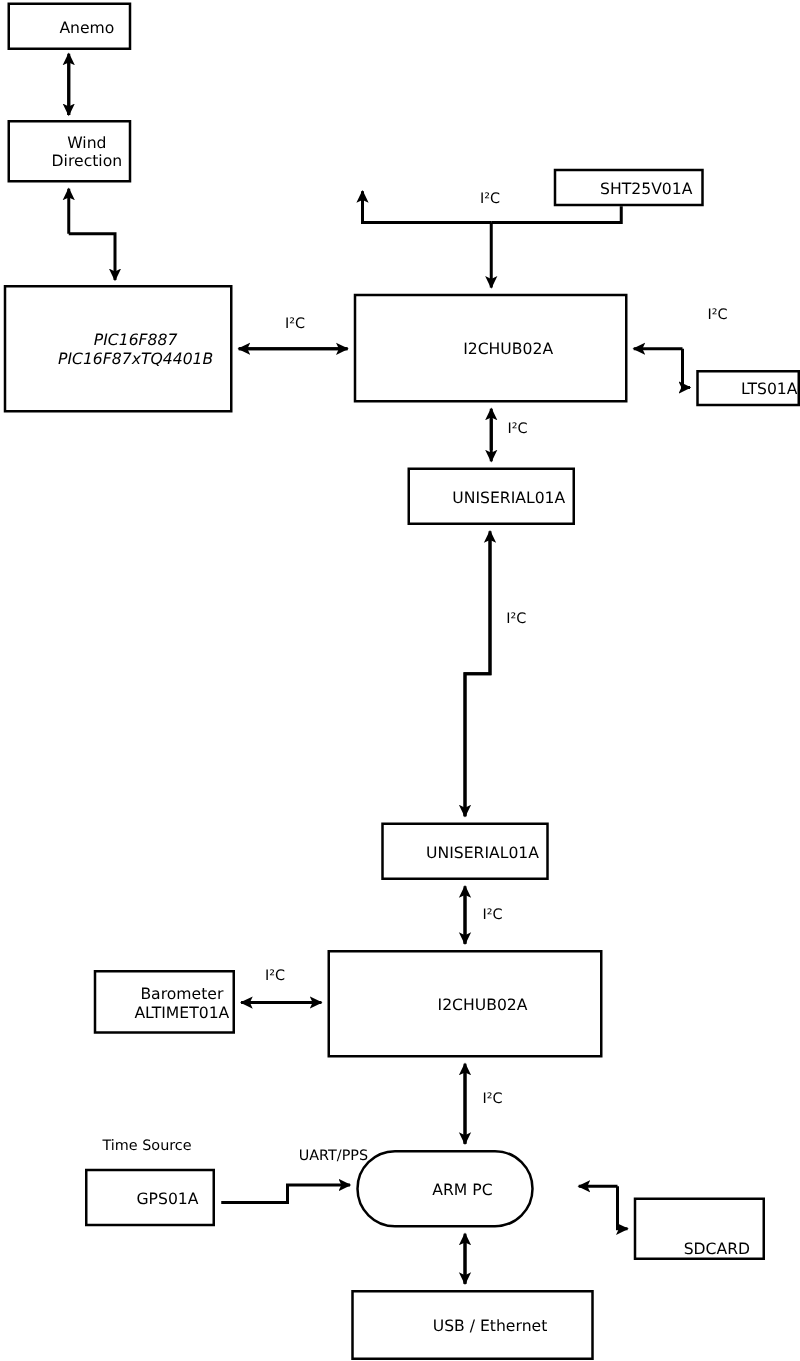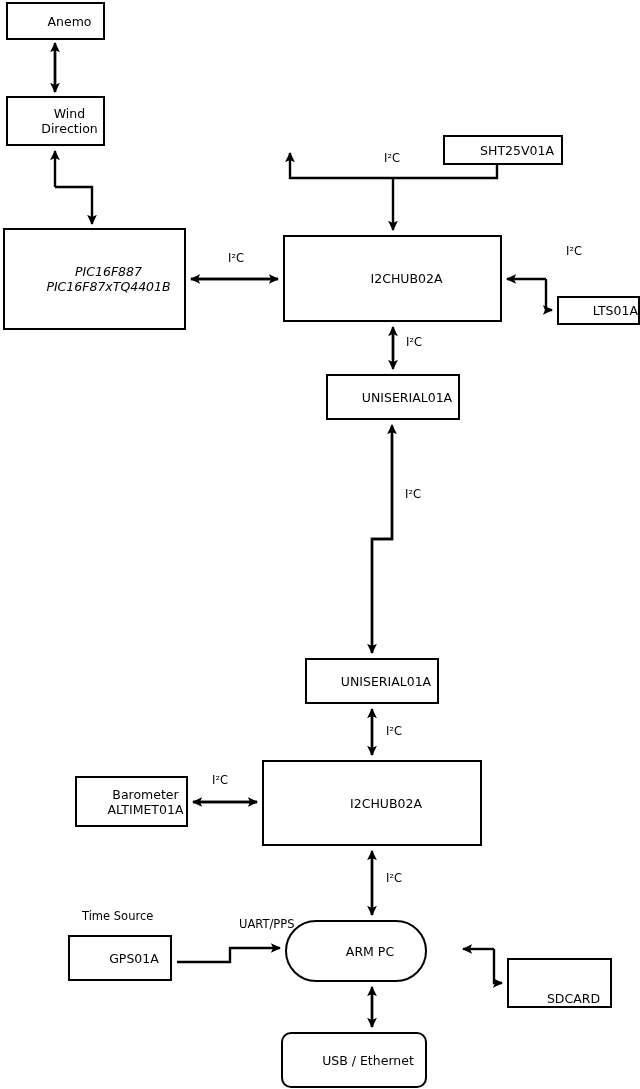--- a/index.html
+++ b/index.html
@@ -141,21 +141,21 @@
   </div>
 
   <div class="node" style="left:285px;top:920px;width:142px;height:62px;border-radius:31px;">
     <span class="lbl">ARM PC</span>
   </div>
 
   <div class="node" style="left:507px;top:958px;width:105px;height:50px;align-items:flex-end;">
     <span class="lbl">SDCARD</span>
   </div>
 
-  <div class="node" style="left:281px;top:1032px;width:146px;height:56px;border-radius:10px;">
+  <div class="node" style="left:281px;top:1032px;width:194px;height:56px;">
     <span class="lbl">USB / Ethernet</span>
   </div>
 
   <div class="elabel" style="left:228px;top:252px;">I²C</div>
   <div class="elabel" style="left:384px;top:152px;">I²C</div>
   <div class="elabel" style="left:566px;top:245px;">I²C</div>
   <div class="elabel" style="left:406px;top:336px;">I²C</div>
   <div class="elabel" style="left:405px;top:488px;">I²C</div>
   <div class="elabel" style="left:386px;top:725px;">I²C</div>
   <div class="elabel" style="left:212px;top:774px;">I²C</div>

